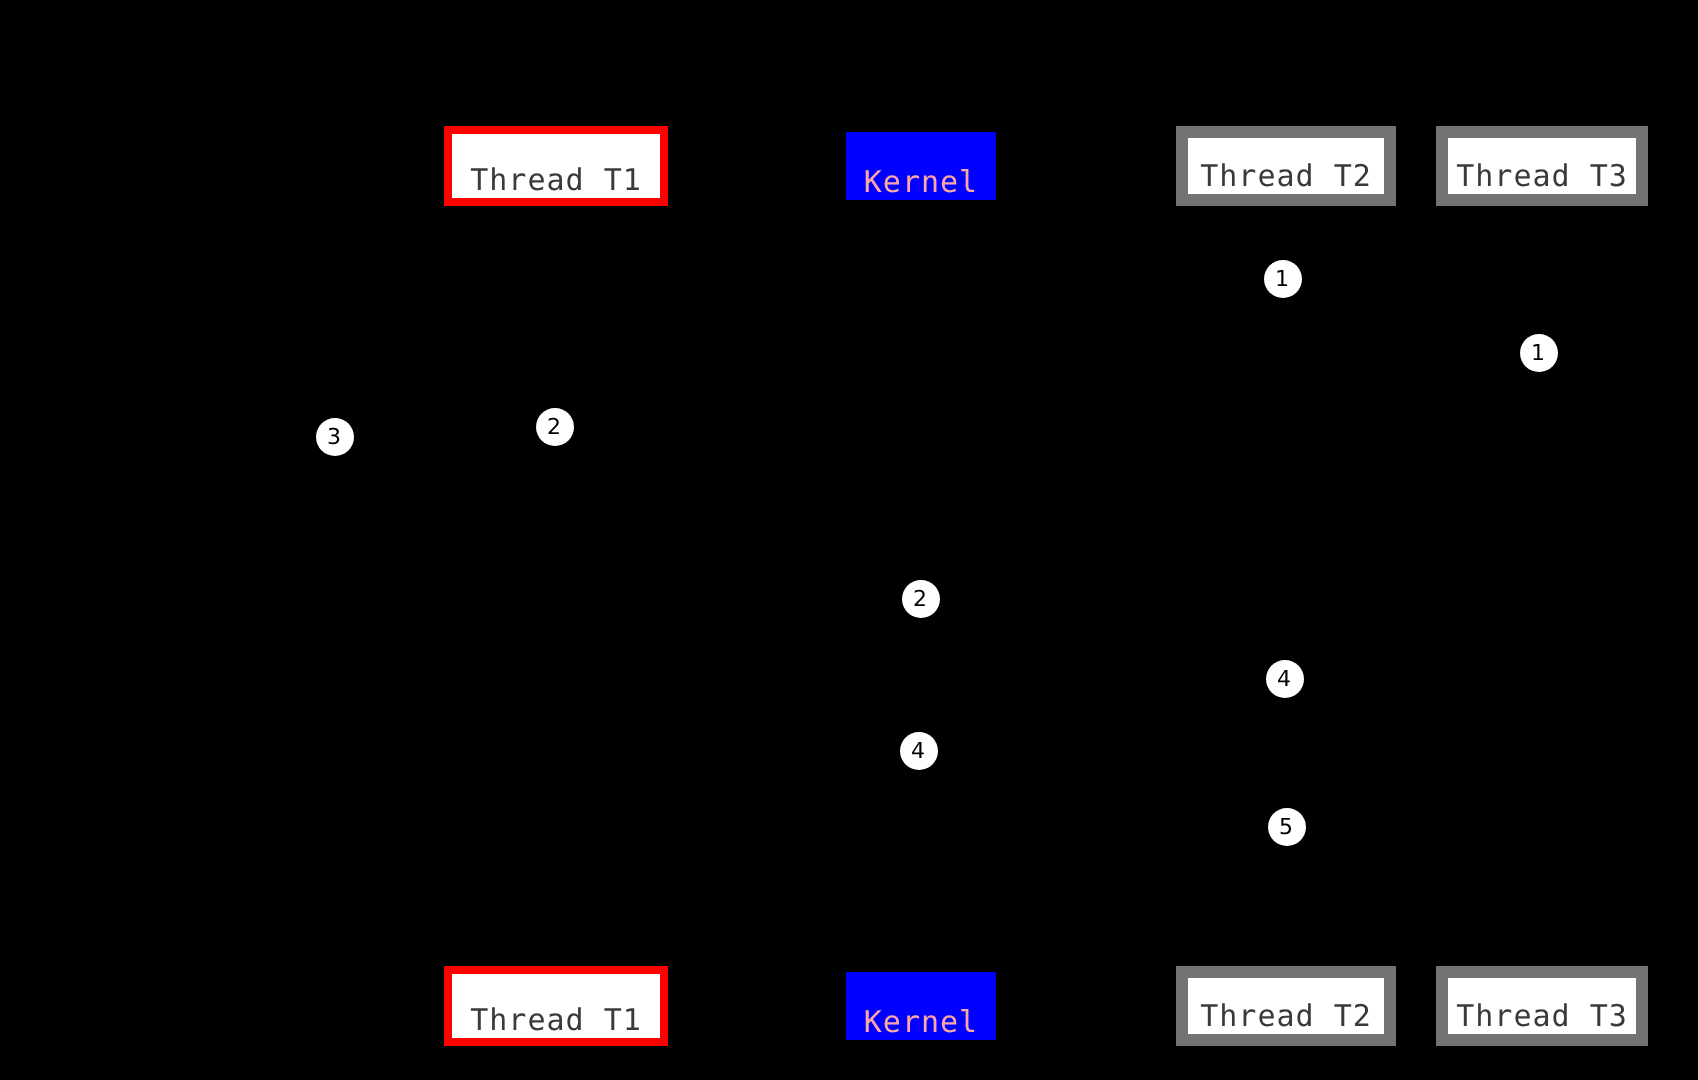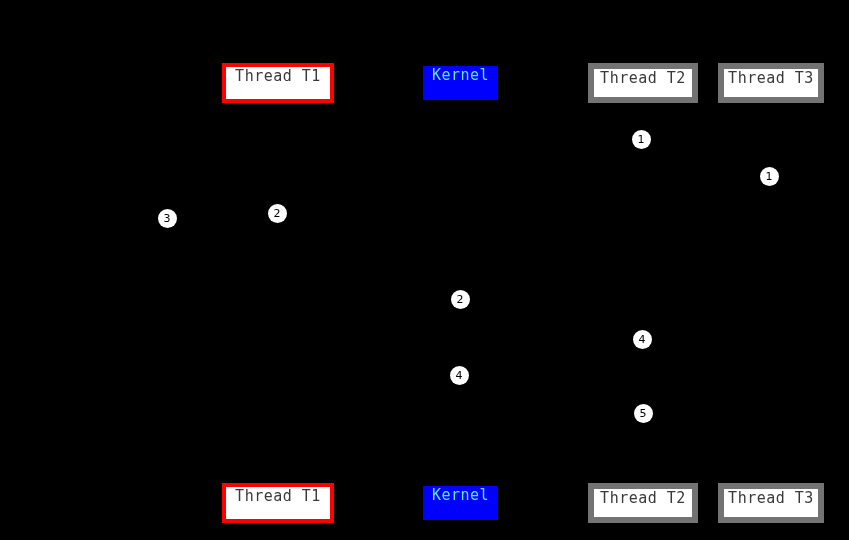--- a/index.html
+++ b/index.html
@@ -16,32 +16,32 @@
     font-family: "DejaVu Sans Mono", monospace;
   }
 
   
   .node {
     position: absolute;
     box-sizing: border-box;
     background: #ffffff;
     color: #3a3a3a;
     display: flex;
-    align-items: flex-start;
+    align-items: flex-end;
     justify-content: center;
     font-family: "DejaVu Sans Mono", "Liberation Mono", monospace;
     font-size: 15px;
     letter-spacing: 0.5px;
     white-space: nowrap;
   }
   .node.red   { border: 4px solid #ff0000; }
   .node.blue  { border: 6px solid #737373; }
   .node.filled {
     background: #0000ff;
-    color: #5eead4;
+    color: #fca5a5;
     border: none;
   }
 
   
   .lifeline {
     position: absolute;
     width: 1px;
     background: #000000;
   }
   .nub {

